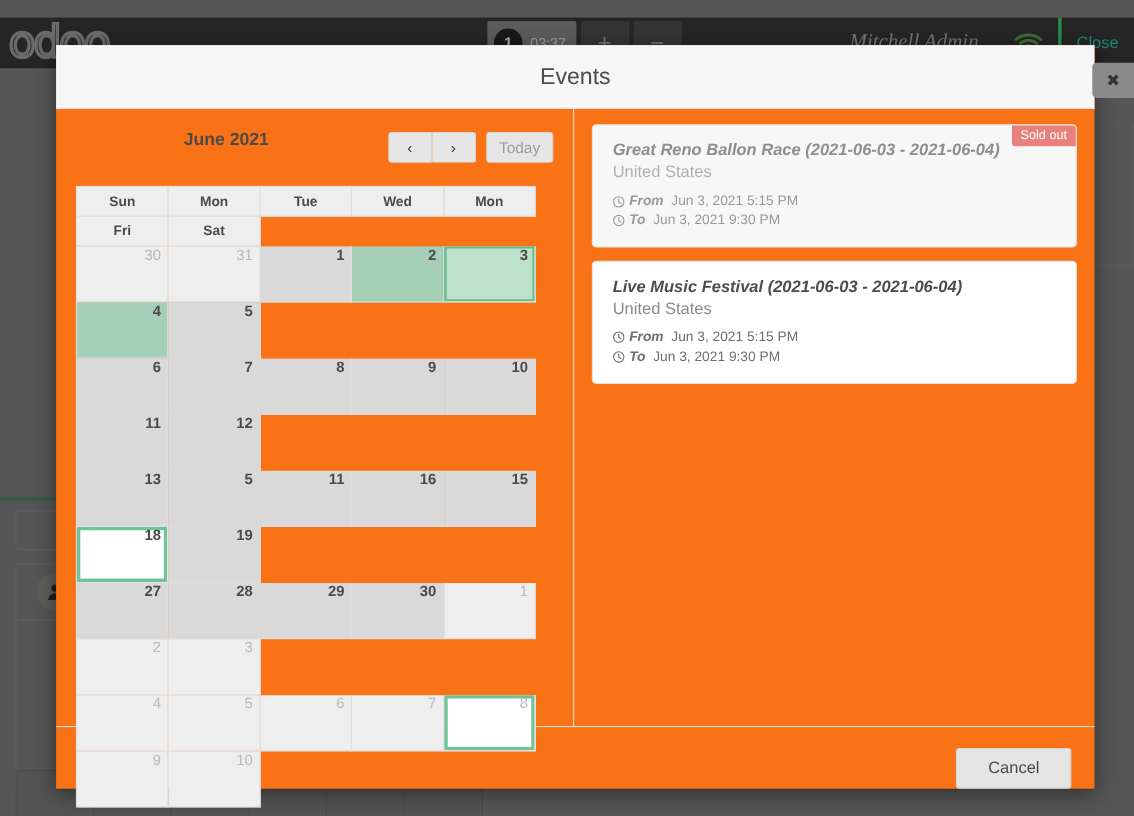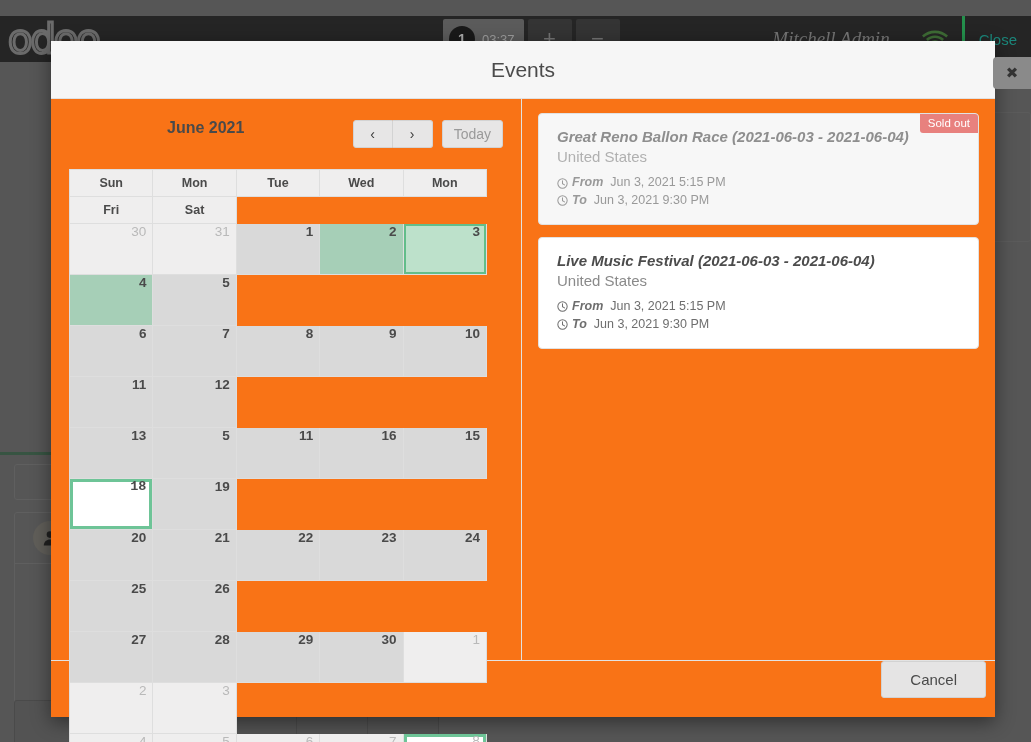--- a/index.html
+++ b/index.html
@@ -208,21 +208,21 @@
   }
   .day .n {
     position: absolute; right: 6px; top: 0;
     font-size: 13.5px; font-weight: bold; color: #4a4a4a;
   }
   .day.other { background: #efeeee; }
   .day.other .n { color: #b9b9b9; font-weight: normal; }
   .day.ev { background: #a6cfb7; }
   .day.sel { background: #bde1cb; box-shadow: inset 0 0 0 2px #63bd8a; }
   .day.today { background: #ffffff; box-shadow: inset 0 0 0 3px #6ec497; }
-  .day.today .n { color: #4a4a4a; font-family: Liberation Mono, monospace; }
+  .day.today .n { color: #4a4a4a; }
   .day.other.today .n { color: #b9b9b9; }
 
   
   .event-card {
     border: 1px solid #e2e2e2;
     border-radius: 4px;
     padding: 14px 16px 14px 18px;
     margin-bottom: 12px;
     position: relative;
     background: #fff;
@@ -248,22 +248,22 @@
   .badge-soldout {
     position: absolute; right: 0px; top: 0px;
     background: #e8817e; color: #fff;
     font-size: 11.5px;
     padding: 3px 8px 4px 8px;
     border-radius: 0 3px 0 3px;
   }
 
   .modal-footer {
     height: 56px; flex: 0 0 56px;
-    display: flex; align-items: flex-start; justify-content: flex-end;
-    padding-right: 9px;
+    display: flex; align-items: flex-end; justify-content: flex-end;
+    padding-right: 21px;
   }
   .cancel-btn {
     background: #e5e4e4; border: 1px solid #d2d2d2; border-radius: 3px;
     color: #4a4a4a; font-size: 15px;
     padding: 9px 28px;
   }
 </style>
 </head>
 <body>
 
@@ -414,43 +414,20 @@
               </div>
               <div class="day today">
                 <span class="n">18</span>
               </div>
               <div class="day ">
                 <span class="n">19</span>
               </div>
             </div>
             <div class="cal-row">
               <div class="day ">
-                <span class="n">20</span>
-              </div>
-              <div class="day ">
-                <span class="n">21</span>
-              </div>
-              <div class="day ">
-                <span class="n">22</span>
-              </div>
-              <div class="day ">
-                <span class="n">23</span>
-              </div>
-              <div class="day ">
-                <span class="n">24</span>
-              </div>
-              <div class="day ">
-                <span class="n">25</span>
-              </div>
-              <div class="day ">
-                <span class="n">26</span>
-              </div>
-            </div>
-            <div class="cal-row">
-              <div class="day ">
                 <span class="n">27</span>
               </div>
               <div class="day ">
                 <span class="n">28</span>
               </div>
               <div class="day ">
                 <span class="n">29</span>
               </div>
               <div class="day ">
                 <span class="n">30</span>

